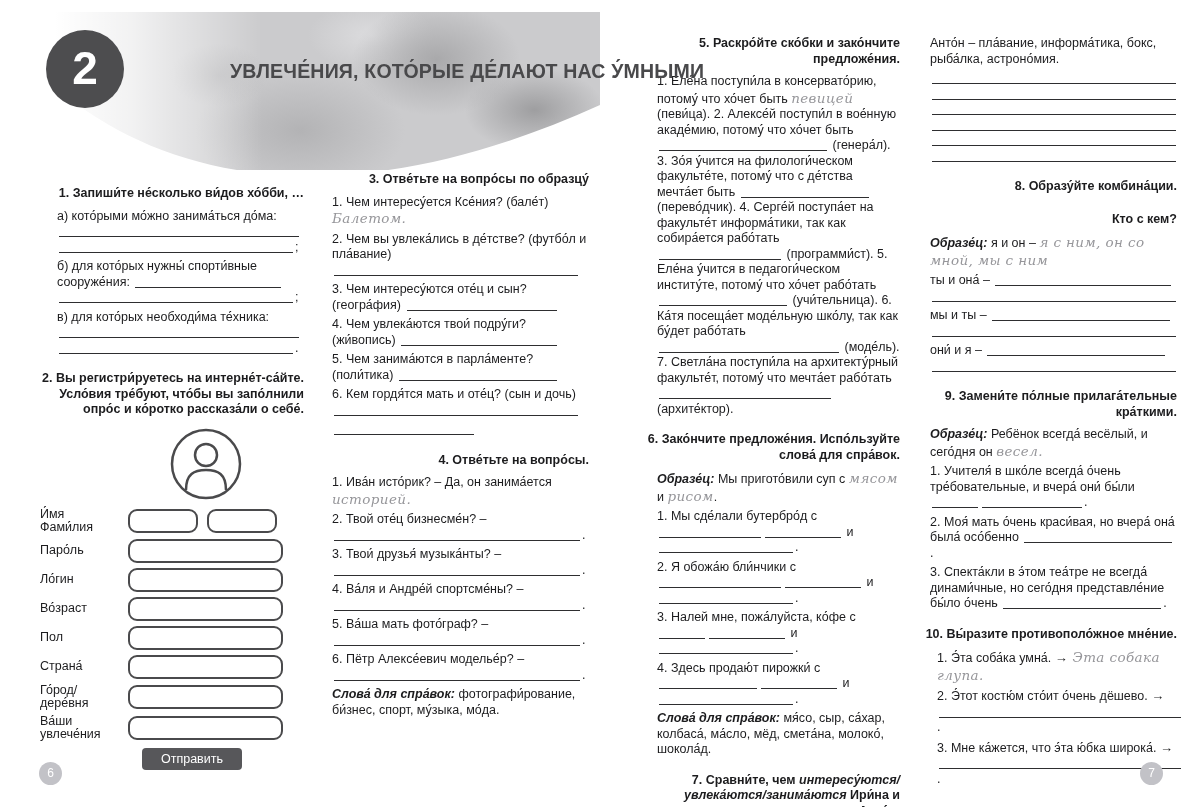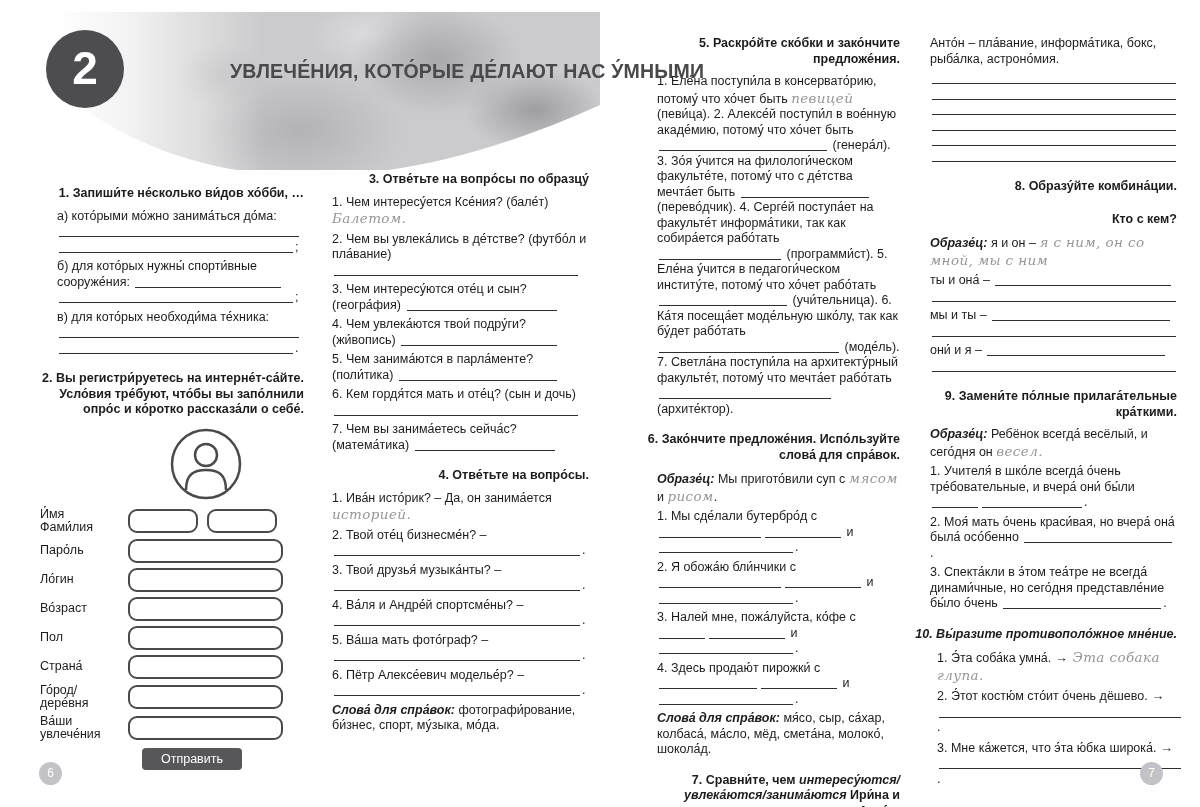--- a/index.html
+++ b/index.html
@@ -29,21 +29,21 @@
     font-size:21px;font-weight:bold;color:#49494b;letter-spacing:0.2px;
     transform:scaleX(0.93);transform-origin:left center;white-space:nowrap;}
   
   .col{position:absolute;}
   #col1{left:40px;top:186px;width:264px;}
   #col2{left:315px;top:172px;width:274px;}
   #col3{left:640px;top:36px;width:260px;}
   #col4{left:913px;top:36px;width:264px;}
   .ex{margin-bottom:15px;}
   .ex-head{font-weight:bold;padding-left:17px;text-indent:-17px;margin:0 0 7px 0;text-align:right;}
-  .ex-head.w10{padding-left:24px;text-indent:-24px;font-style:italic;}
+  .ex-head.w10{padding-left:24px;text-indent:-24px;}
   .ex-body{padding-left:17px;}
   p.item{margin:0 0 4px 0;}
   p.flow{margin:0;}
   
   .seg-blank{display:inline-block;height:12px;border-bottom:1.5px solid #2e2e30;margin:0 2px;vertical-align:-2px;}
   .seg-hand{font-family:"DejaVu Serif",serif;font-style:italic;color:#96969a;font-size:13.5px;letter-spacing:0.4px;}
   .seg-b{font-weight:bold;}
   .seg-bi{font-weight:bold;font-style:italic;}
   .seg-arr{font-weight:bold;font-size:13px;}
   
@@ -140,21 +140,21 @@
 
   <div class="ex">
     <p class="ex-head">3. Отве́тьте на вопро́сы по образцу́</p>
     <div class="ex-body">
       <p class="item"><span class="seg-text">1. Чем интересу́ется Ксе́ния? (бале́т)</span><br><span class="seg-hand">Балетом.</span></p>
       <p class="item"><span class="seg-text">2. Чем вы увлека́лись в де́тстве? (футбо́л и пла́вание)</span><span class="seg-blank" style="width: 244px;"></span></p>
       <p class="item"><span class="seg-text">3. Чем интересу́ются оте́ц и сын? (геогра́фия) </span><span class="seg-blank" style="width: 150px;"></span></p>
       <p class="item"><span class="seg-text">4. Чем увлека́ются твои́ подру́ги? (жи́вопись) </span><span class="seg-blank" style="width: 156px;"></span></p>
       <p class="item"><span class="seg-text">5. Чем занима́ются в парла́менте? (поли́тика) </span><span class="seg-blank" style="width: 158px;"></span></p>
       <p class="item"><span class="seg-text">6. Кем гордя́тся мать и оте́ц? (сын и дочь)</span><span class="seg-blank" style="width: 244px;"></span></p>
-      <p class="item"><span class="seg-text">7. Чем вы занима́етесь сейча́с? (матема́тика) </span><span class="seg-blank" style="width: 140px;"></span></p>
+      <p class="item"><span class="seg-blank" style="width: 140px;"></span></p>
     </div>
   </div>
 
   <div class="ex">
     <p class="ex-head">4. Отве́тьте на вопро́сы.</p>
     <div class="ex-body">
       <p class="item"><span class="seg-text">1. Ива́н исто́рик? – Да, он занима́ется</span><br><span class="seg-hand">историей.</span></p>
       <p class="item"><span class="seg-text">2. Твой оте́ц бизнесме́н? – </span><span class="seg-blank" style="width: 246px;"></span><span class="seg-text">.</span></p>
       <p class="item"><span class="seg-text">3. Твои́ друзья́ музыка́нты? – </span><span class="seg-blank" style="width: 246px;"></span><span class="seg-text">.</span></p>
       <p class="item"><span class="seg-text">4. Ва́ля и Андре́й спортсме́ны? – </span><span class="seg-blank" style="width: 246px;"></span><span class="seg-text">.</span></p>

